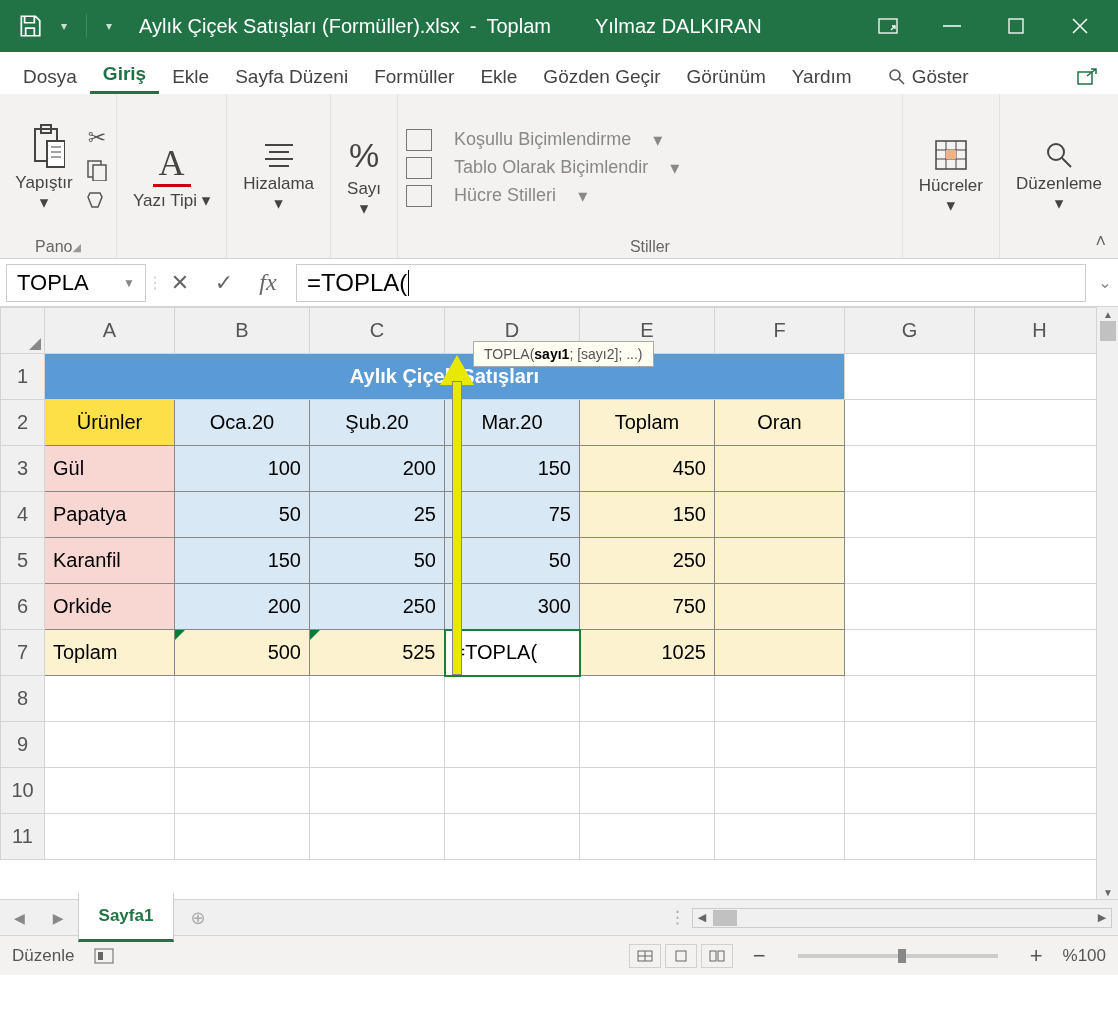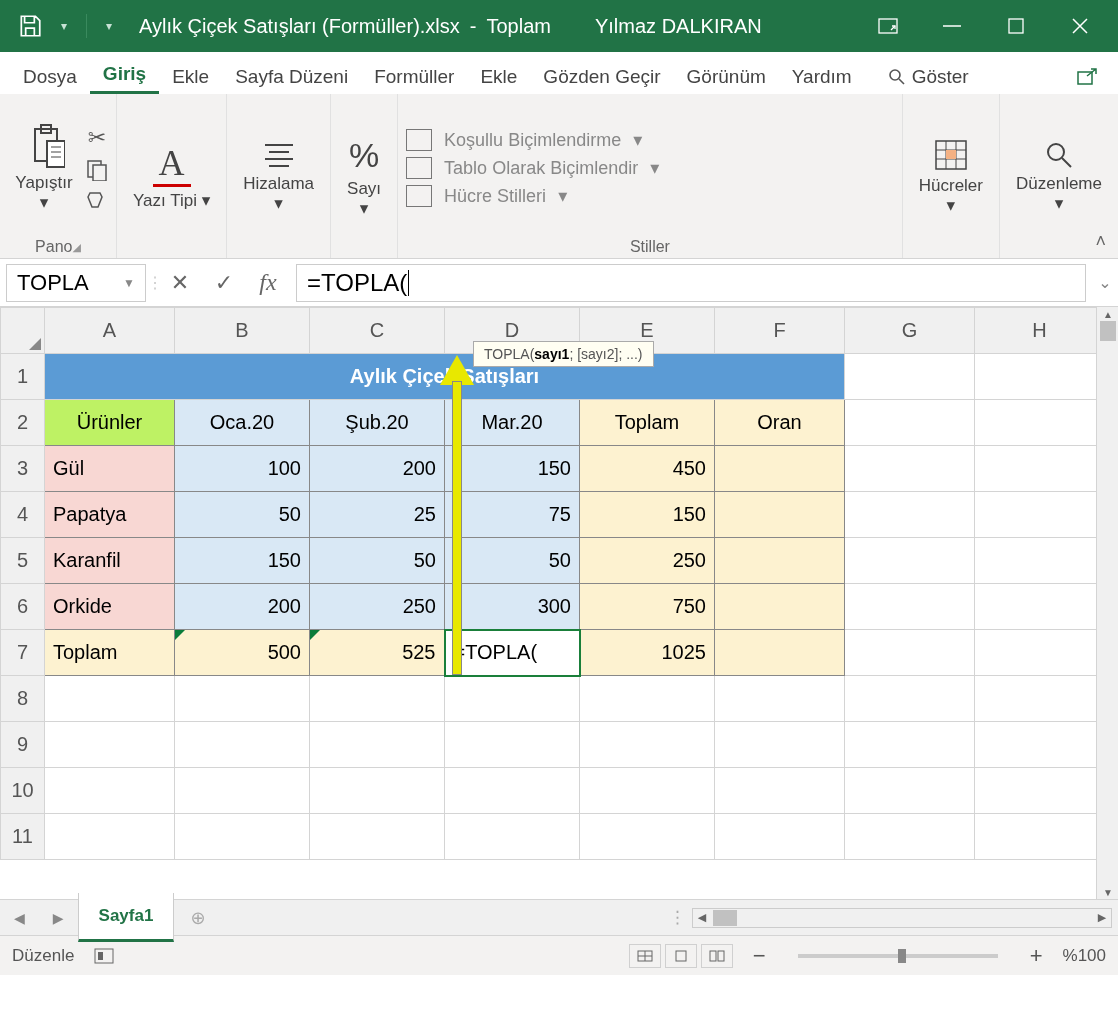--- a/index.html
+++ b/index.html
@@ -22,42 +22,42 @@
 .ribbon{height:165px;background:#f3f2f1;border-bottom:1px solid #d4d4d4;display:flex;position:relative}
 .ribbon-group{border-right:1px solid #e1e1e1;display:flex;flex-direction:column;padding:6px 8px 2px}
 .ribbon-group .body{flex:1;display:flex;align-items:center;gap:6px}
 .ribbon-group .label{text-align:center;font-size:16px;color:#666;padding-top:2px;display:flex;align-items:center;justify-content:center;}
 .ribbon-group .dialog-launcher{font-size:11px;color:#999}
 .big-btn{display:flex;flex-direction:column;align-items:center;justify-content:center;gap:4px;padding:4px 8px;font-size:17px;color:#444;text-align:center;line-height:1.15}
 .big-btn .icon-large{font-size:34px;color:#444}
 .side-stack{display:flex;flex-direction:column;gap:8px;align-items:center;justify-content:center}
 .side-stack span{font-size:22px;color:#555}
 .styles-list{display:flex;flex-direction:column;gap:6px;font-size:18px;color:#888}
-.styles-list .row{display:flex;align-items:center;gap:12px}
+.styles-list .row{display:flex;gap:22px}
 .styles-list .sicon{width:26px;height:22px;border:1px solid #777;display:inline-block;position:relative}
 .ribbon-collapse{position:absolute;right:12px;bottom:6px;font-size:18px;color:#666}
 .formula-bar{height:48px;display:flex;align-items:center;border-bottom:1px solid #d4d4d4;background:#fff}
 .name-box{width:140px;height:38px;border:1px solid #ccc;margin:0 6px;padding:0 10px;font-size:22px;display:flex;align-items:center;justify-content:space-between}
 .name-box .dd{color:#888;font-size:12px}
 .fb-sep{width:6px;height:38px;color:#ccc;display:flex;align-items:center;justify-content:center}
 .fb-btn{width:44px;height:38px;display:flex;align-items:center;justify-content:center;font-size:22px;color:#666}
 .fx{font-style:italic;font-family:"Times New Roman",serif;font-size:24px}
 .formula-input{flex:1;height:38px;border:1px solid #ccc;margin:0 6px;padding:0 10px;font-size:24px;display:flex;align-items:center;position:relative}
 .formula-input .caret{display:inline-block;width:1px;height:26px;background:#000;margin-left:1px}
 .fb-expand{width:26px;text-align:center;color:#888}
 .sheet-area{position:relative;height:592px;overflow:hidden}
 .sheet{border-collapse:collapse;table-layout:fixed}
 .sheet td,.sheet th{border:1px solid #d4d4d4;height:46px;font-size:20px}
 .sheet .corner{width:44px;background:#f0f0f0;position:relative}
 .sheet .corner::after{content:"";position:absolute;right:3px;bottom:3px;border-left:12px solid transparent;border-bottom:12px solid #888}
 .sheet th.colh{background:#f0f0f0;font-weight:400;color:#555}
 .sheet th.rowh{width:44px;background:#f0f0f0;font-weight:400;color:#555;text-align:center}
 .sheet td{padding:0 8px}
 .merged-title{background:#5b9bd5;color:#fff;font-size:24px;font-weight:600;text-align:center}
-.hdr-pink{background:#bef264;text-align:center;border:1px solid #888 !important}
+.hdr-pink{background:#fde047;text-align:center;border:1px solid #888 !important}
 .hdr-blue{background:#d9e8f5;text-align:center;border:1px solid #888 !important}
 .hdr-yel{background:#fdf2d0;text-align:center;border:1px solid #888 !important}
 .cell-pink{background:#f8d7d3;text-align:left;border:1px solid #888 !important}
 .cell-blue{background:#d9e8f5;text-align:right;border:1px solid #888 !important}
 .cell-yel{background:#fdf2d0;text-align:right;border:1px solid #888 !important}
 .cell-yel-l{background:#fdf2d0;text-align:left;border:1px solid #888 !important}
 .green-tri{position:relative}
 .green-tri::before{content:"";position:absolute;top:0;left:0;border-top:10px solid #0a7c3a;border-right:10px solid transparent}
 .active-cell{border:2px solid #1a7f3a !important;text-align:left;font-size:22px}
 .vscroll{position:absolute;right:0;top:0;width:22px;height:100%;background:#f0f0f0;border-left:1px solid #d4d4d4}

